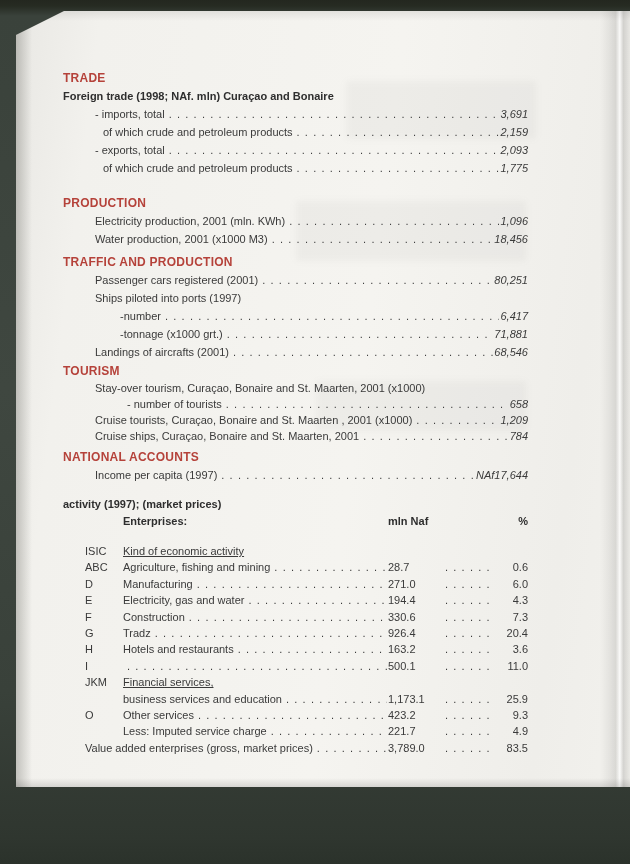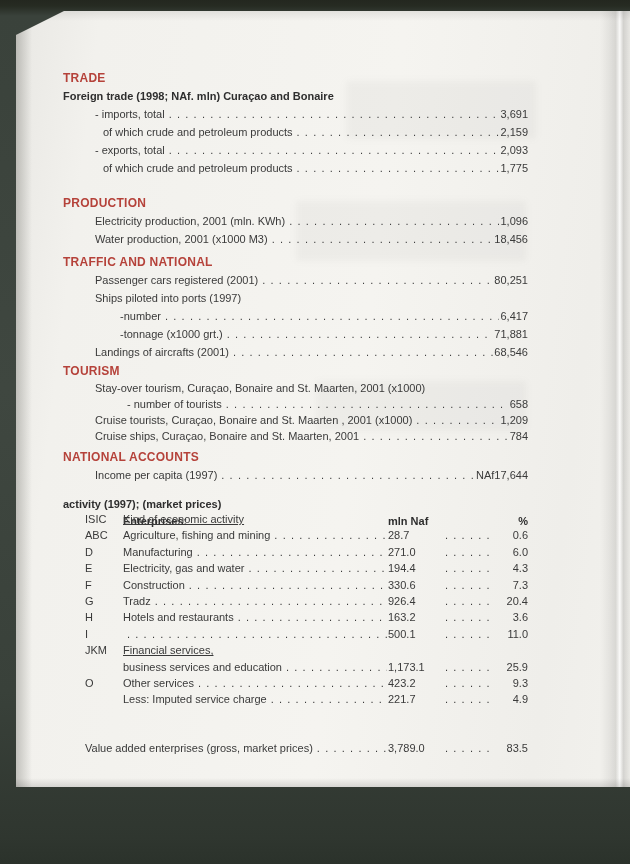--- a/index.html
+++ b/index.html
@@ -29,21 +29,21 @@
   .sec-h{font-size:12px;font-weight:bold;color:#b5423a;letter-spacing:.25px;height:16px;line-height:14px;}
   .subhead{font-weight:bold;color:#2e2e2e;line-height:18px;white-space:nowrap;}
 
   .lrow{display:flex;align-items:baseline;line-height:18px;}
   .lh16 .lrow{line-height:16px;}
   .lrow .lbl{white-space:nowrap;}
   .dots{flex:1 1 auto;overflow:hidden;white-space:nowrap;margin:0 1px 0 4px;color:#3f3f3f;}
   .dots::after,.tdots::after,.tdots2::after{
     content:". . . . . . . . . . . . . . . . . . . . . . . . . . . . . . . . . . . . . . . . . . . . . . . . . . . . . . . . . . . . ";
     letter-spacing:1.1px;}
-  .val{white-space:nowrap;flex:none;}
+  .val{white-space:nowrap;flex:none;font-style:italic;}
   .in1{padding-left:32px;} .in2{padding-left:40px;} .in3{padding-left:57px;} .in4{padding-left:64px;}
 
   .dom-title{font-weight:bold;color:#2e2e2e;line-height:16px;white-space:nowrap;}
   .trow{display:flex;align-items:baseline;line-height:16.4px;}
   .thead{line-height:17px;margin-top:0.5px;}
   .tcode{width:60px;padding-left:22px;box-sizing:border-box;white-space:nowrap;flex:none;}
   .tlabel{white-space:nowrap;}
   .tlabel.grow{flex:1 1 auto;text-decoration:underline;}
   .tdots{flex:1 1 auto;overflow:hidden;white-space:nowrap;margin:0 1px 0 4px;}
   .tv1{width:56px;text-align:left;flex:none;white-space:nowrap;}
@@ -100,21 +100,21 @@
           <span class="val">1,096</span>
         </div>
       <div class="lrow">
           <span class="lbl in1">Water production, 2001 (x1000 M3)</span>
           <span class="dots"></span>
           <span class="val">18,456</span>
         </div>
     </div>
 
     <div class="sec" style="top:244px;">
-      <div class="sec-h">TRAFFIC AND NATIONAL</div>
+      <div class="sec-h">TRAFFIC AND PRODUCTION</div>
       <div class="lrow">
           <span class="lbl in1">Passenger cars registered (2001)</span>
           <span class="dots"></span>
           <span class="val">80,251</span>
         </div>
       <div class="lrow">
           <span class="lbl in1">Ships piloted into ports (1997)</span>
         </div>
       <div class="lrow">
           <span class="lbl in3">-number</span>
@@ -169,21 +169,21 @@
       <div class="trow thead">
         <span class="tcode"></span>
         <span class="tlabel bold">Enterprises:</span>
         <span class="tdots" style="visibility:hidden;"></span>
         <span class="tv1 bold">mln Naf</span>
         <span class="tdots2" style="visibility:hidden;"></span>
         <span class="tv2 bold">%</span>
       </div>
     </div>
 
-    <div class="sec" style="top:500px;">
+    <div class="sec" style="top:532px;">
       <div class="trow">
           <span class="tcode">ISIC</span>
           <span class="tlabel grow">Kind of economic activity</span>
         </div>
       <div class="trow">
           <span class="tcode">ABC</span>
           <span class="tlabel">Agriculture, fishing and mining</span>
           <span class="tdots"></span>
           <span class="tv1">28.7</span>
           <span class="tdots2"></span>

